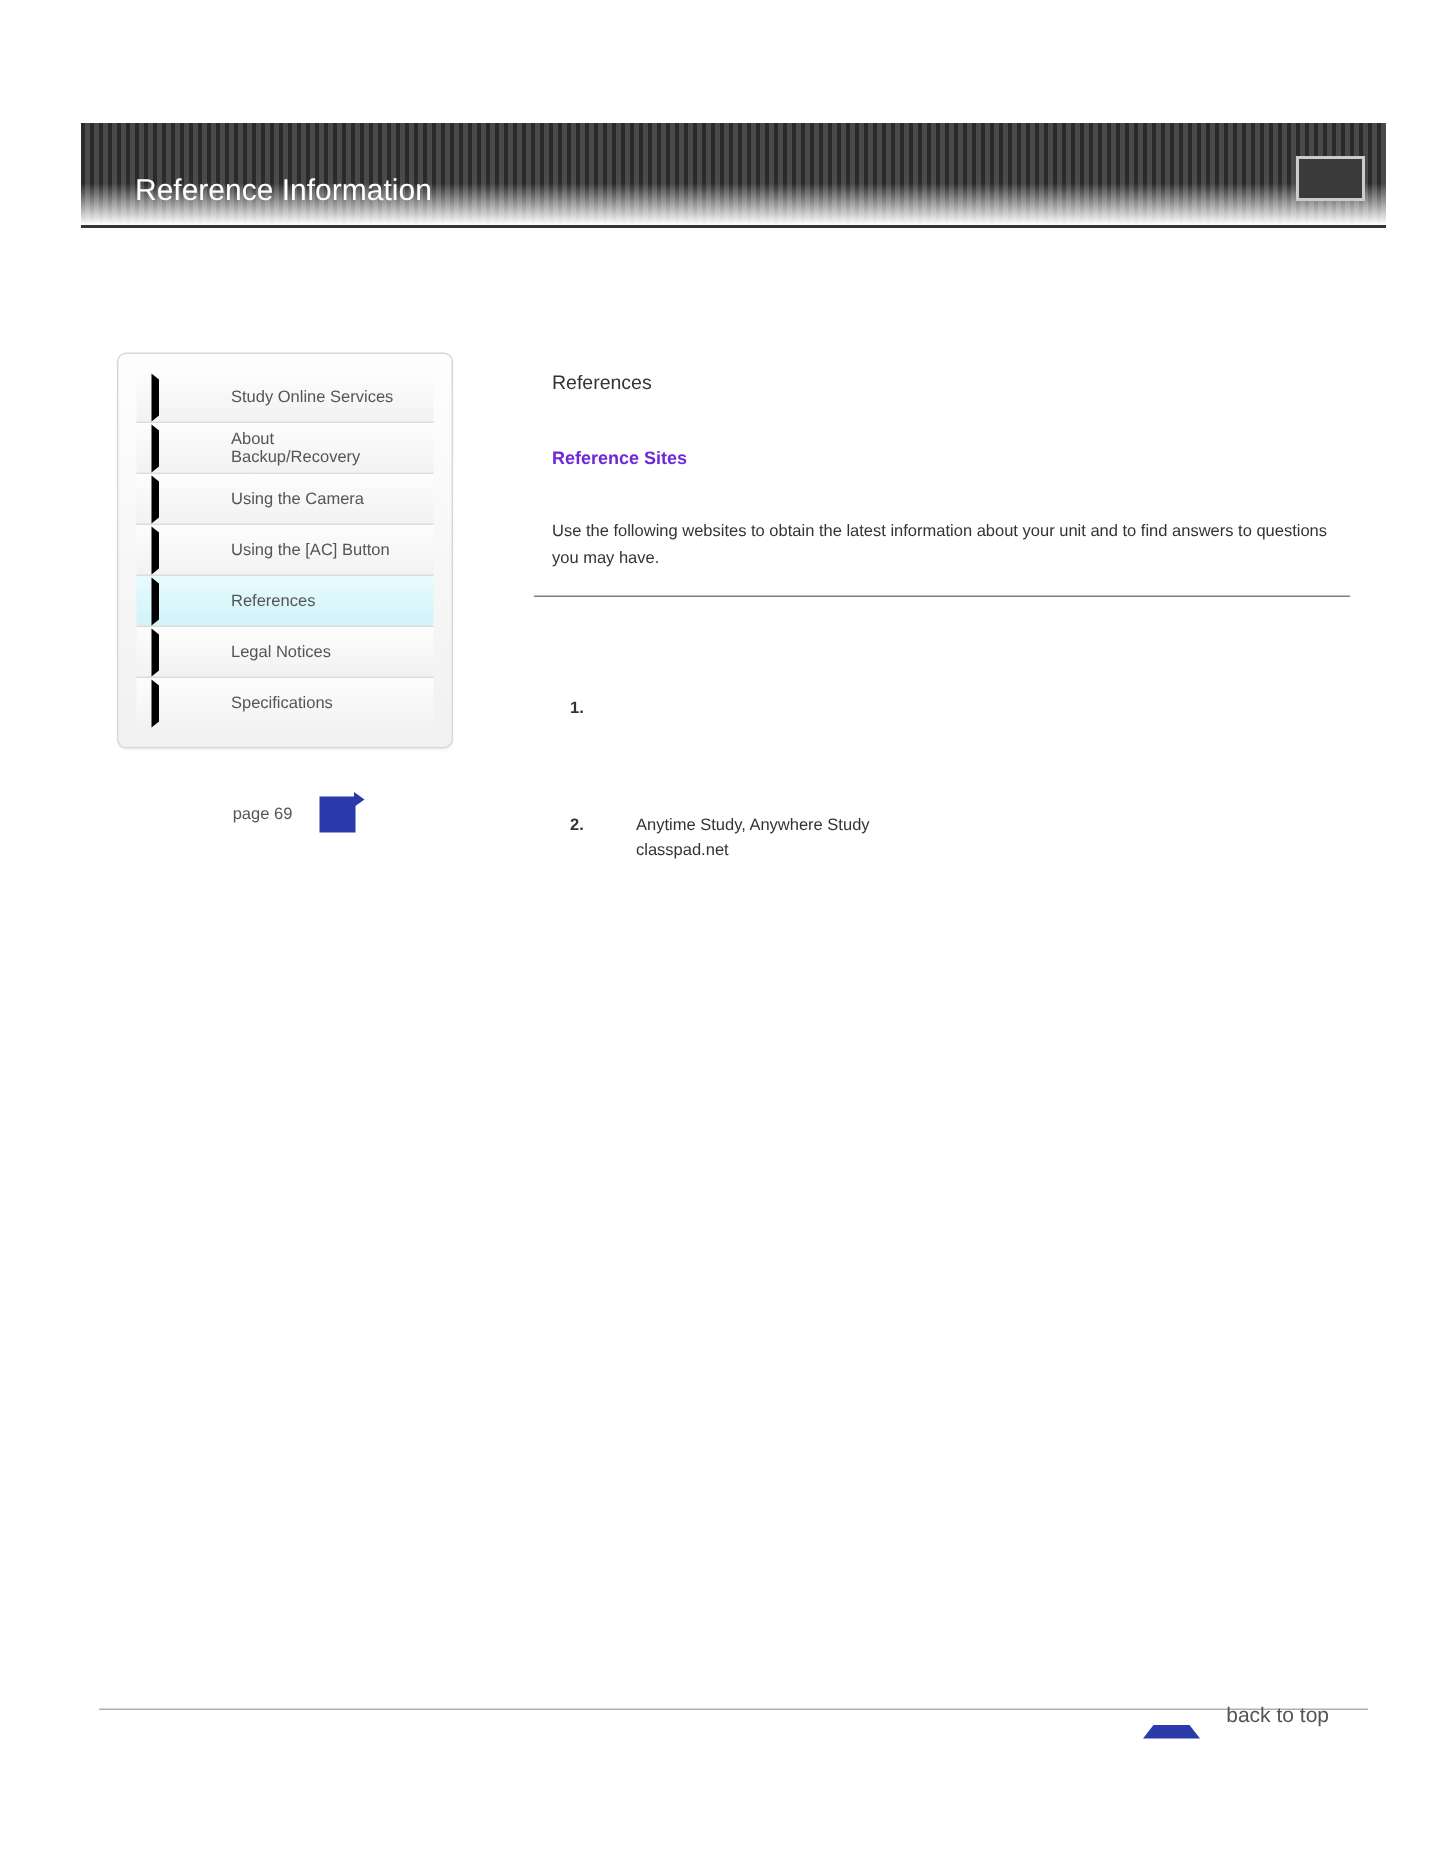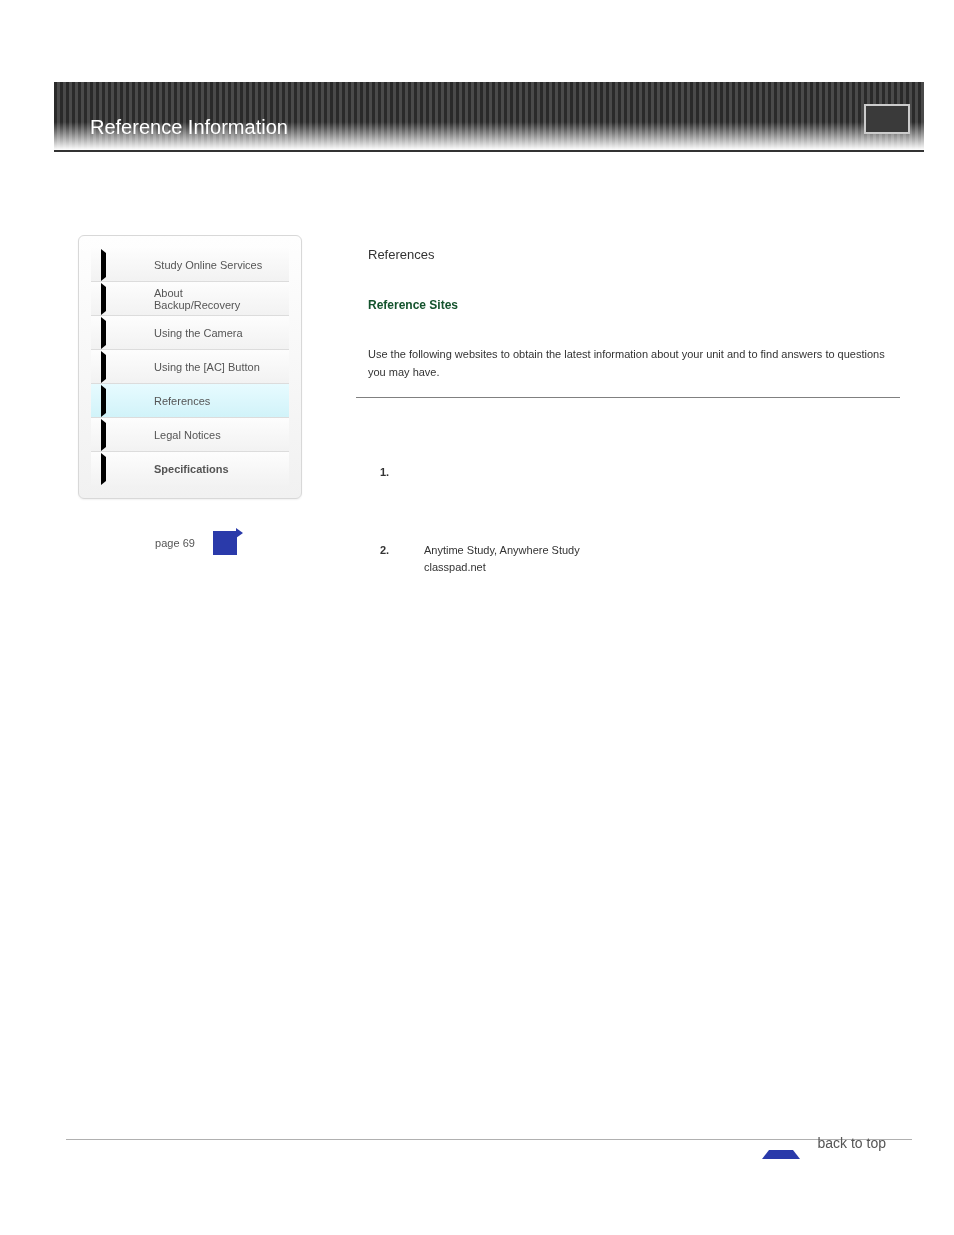--- a/index.html
+++ b/index.html
@@ -80,21 +80,20 @@
       height: 34px;
       padding: 0 10px;
       border-bottom: 1px solid #dcdcdc;
       background: linear-gradient(to bottom, #fdfdfd 0%, #f2f2f2 100%);
       font-size: 11px;
       color: #555;
       cursor: pointer;
     }
     .menu-item:last-child {
       border-bottom: none;
-      font-weight: bold;
     }
     .menu-item .tri {
       width: 0;
       height: 0;
       border-top: 4px solid transparent;
       border-bottom: 4px solid transparent;
       border-left: 5px solid #000;
       margin-right: 12px;
       flex-shrink: 0;
     }
@@ -131,21 +130,21 @@
       flex: 1;
     }
     .section-title {
       font-size: 13px;
       color: #333;
       margin-bottom: 12px;
     }
     .section-sub {
       font-size: 12px;
       font-weight: bold;
-      color: #14532d;
+      color: #6d28d9;
       margin-bottom: 10px;
     }
     .intro-text {
       font-size: 11px;
       color: #333;
       line-height: 1.6;
       margin-bottom: 2px;
     }
     .sub-rule {
       border: 0;

